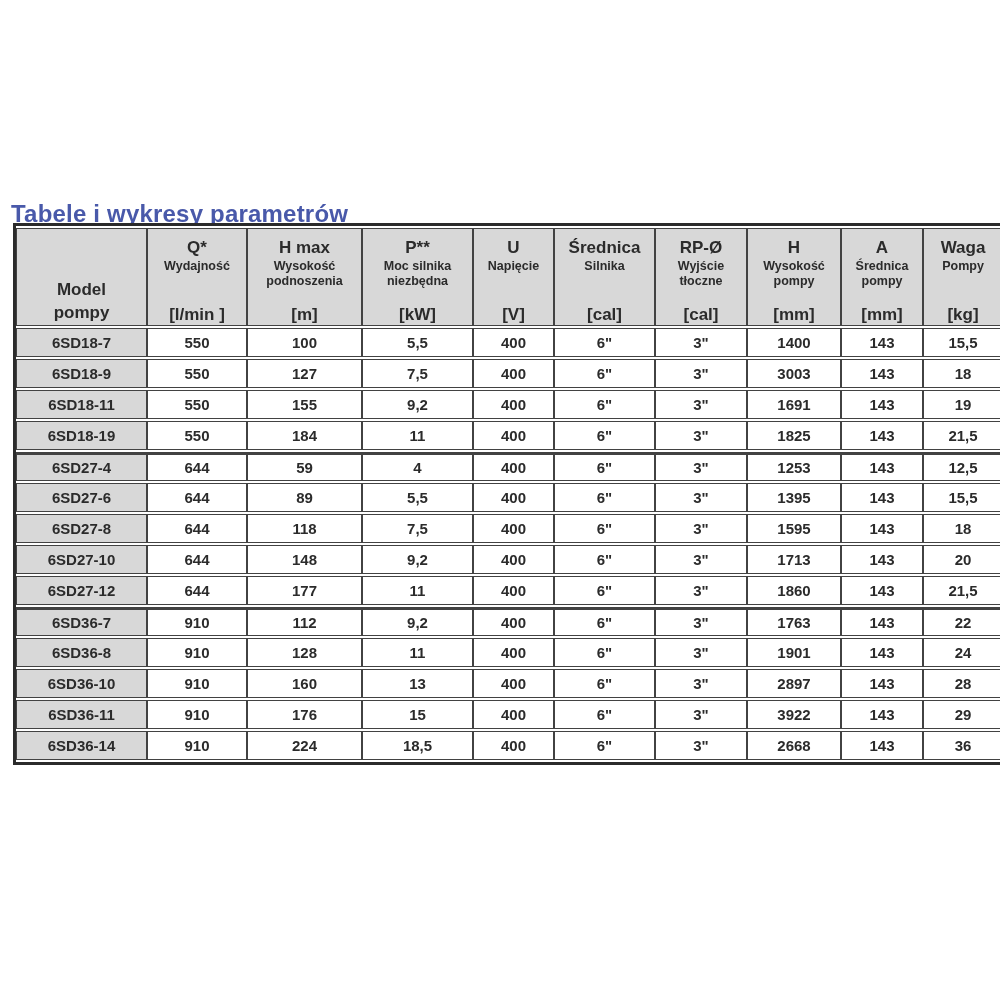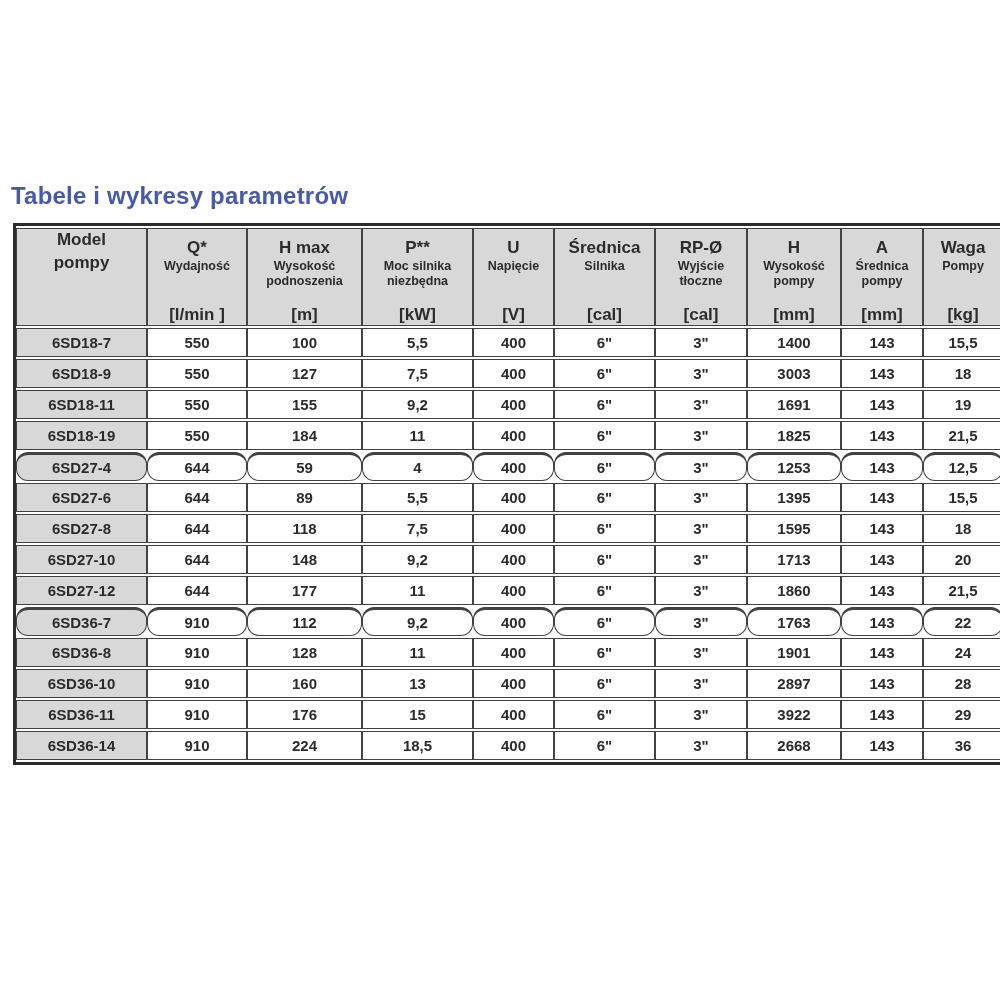--- a/index.html
+++ b/index.html
@@ -10,43 +10,43 @@
     --ink:#2b2b2b;
   }
   *{box-sizing:border-box;}
   html,body{margin:0;padding:0;}
   body{
     width:1000px;height:1000px;background:#ffffff;
     font-family:"Liberation Sans", sans-serif;color:var(--ink);
   }
   .canvas{position:relative;width:1000px;height:1000px;overflow:hidden;}
   .title{
-    position:absolute;left:11px;top:182px;margin:0;
+    position:absolute;left:11px;top:200px;margin:0;
     font-size:24px;font-weight:bold;color:var(--blue);letter-spacing:.2px;
   }
   table.params{
     position:absolute;left:13px;top:223px;width:972px;
     table-layout:fixed;border-collapse:separate;border-spacing:0 2px;
     background:#ffffff;border:3px solid var(--outer);
   }
   th,td{
     border:1.5px solid var(--border);
     text-align:center;vertical-align:middle;
     font-weight:bold;color:var(--ink);
     padding:0;overflow:hidden;
   }
   th{background:var(--cell-gray);}
   td{background:#ffffff;font-size:15px;height:29px;}
   td.model-cell{background:var(--cell-gray);text-align:center;}
-  tr.group-start td{border-top-width:3px;border-radius:12px;}
+  tr.group-start td{border-top-width:3px;}
   .hwrap{
     display:flex;flex-direction:column;align-items:center;
     height:96px;width:100%;
   }
-  .model-head .hwrap{justify-content:flex-start;}
+  .model-head .hwrap{justify-content:flex-end;}
   .h-sym{font-size:17px;line-height:1.18;padding-top:9px;}
   .model-head .h-sym{padding-top:0;font-size:17px;line-height:1.35;}
   .model-head .h-sym2{font-size:17px;line-height:1.35;}
   .h-desc{font-size:12.5px;line-height:1.2;padding-top:1px;white-space:pre-line;}
   .h-unit{margin-top:auto;font-size:17px;}
 </style>
 </head>
 <body>
 
 <div class="canvas">

